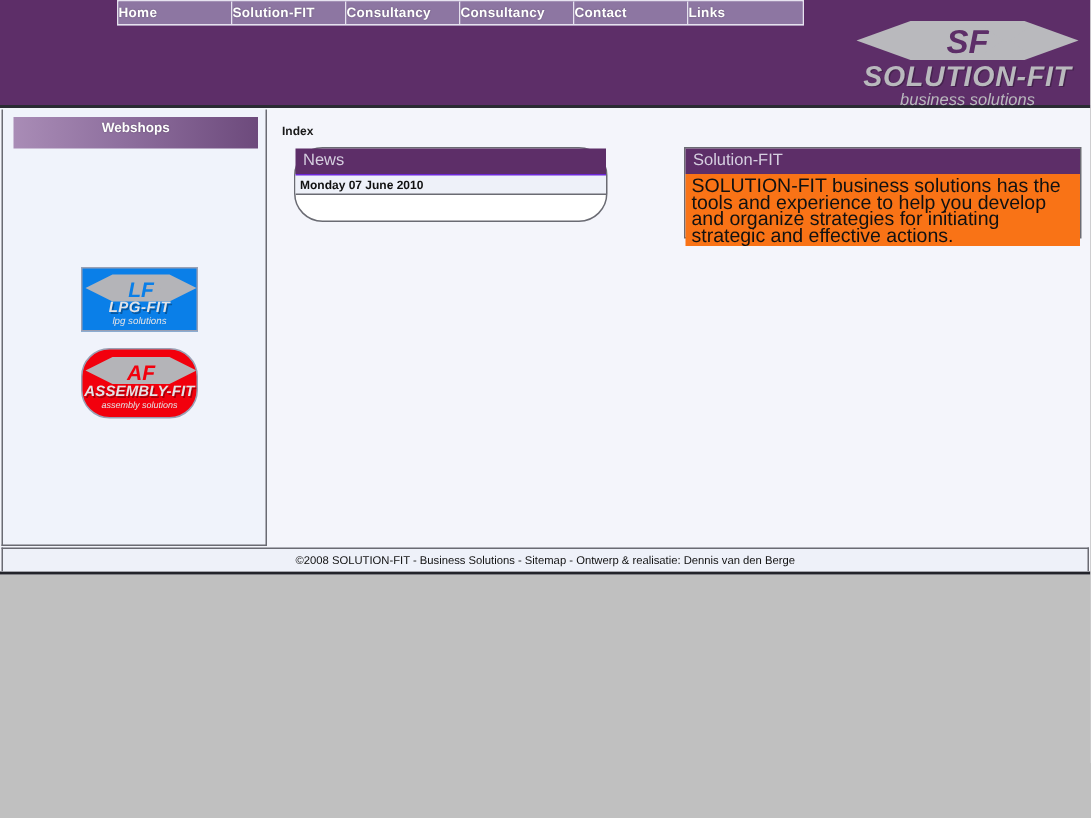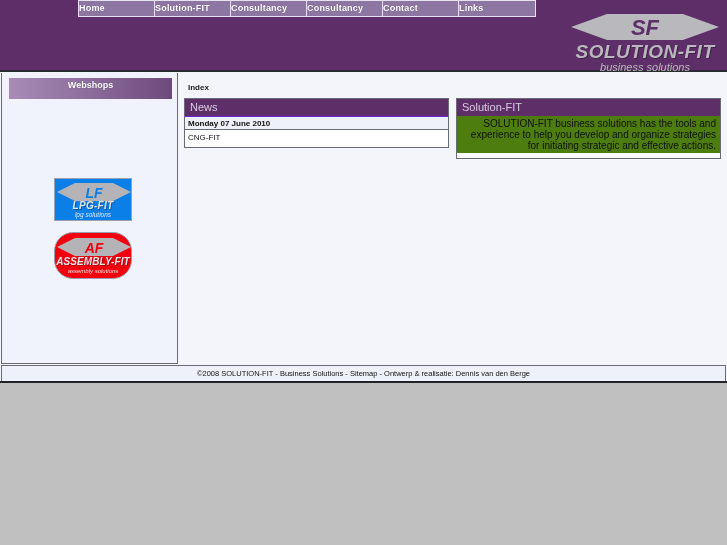--- a/index.html
+++ b/index.html
@@ -181,24 +181,25 @@
   .panel-header {
     height: 17px;
     line-height: 17px;
     background: #5d2e68;
     color: #d6cfe0;
     font-size: 11px;
     padding-left: 5px;
     box-sizing: border-box;
   }
   #panel-news {
-    left: 4px;
+    left: 16px;
     top: 25px;
-    width: 265px;
+    width: 209px;
     height: 50px;
+    border-radius: 19px;
   }
   .news-row-date {
     height: 14px;
     line-height: 14px;
     background: #eef1f9;
     border-top: 1px solid #6d28d9;
     border-bottom: 1px solid #6a6b73;
     font-size: 8px;
     font-weight: bold;
     color: #111111;
@@ -216,25 +217,24 @@
     cursor: pointer;
   }
   #panel-solution {
     left: 276px;
     top: 25px;
     width: 265px;
     height: 61px;
   }
   .panel-body {
     padding: 2px 4px 2px 4px;
-    font-size: 10px;
+    font-size: 13px;
     line-height: 11px;
     color: #111111;
-    background: #4d7c0f;
-    text-align: right;
+    background: #f97316;
   }
 
   
   #footer {
     position: absolute;
     left: 1px;
     top: 365px;
     width: 725px;
     height: 16px;
     line-height: 16px;
@@ -300,21 +300,20 @@
         <div class="wl-sub">assembly solutions</div>
       </div>
     </div>
 
     <div id="main">
       <div id="breadcrumb">Index</div>
 
       <div class="panel" id="panel-news">
         <div class="panel-header">News</div>
         <div class="news-row-date">Monday 07 June 2010</div>
-        <div class="news-row-item">CNG-FIT</div>
       </div>
 
       <div class="panel" id="panel-solution">
         <div class="panel-header">Solution-FIT</div>
         <div class="panel-body">SOLUTION-FIT business solutions has the tools and experience to help you develop and organize strategies for initiating strategic and effective actions.</div>
       </div>
     </div>
 
     <div id="footer">©2008 SOLUTION-FIT - Business Solutions - Sitemap - Ontwerp &amp; realisatie: Dennis van den Berge</div>
 

